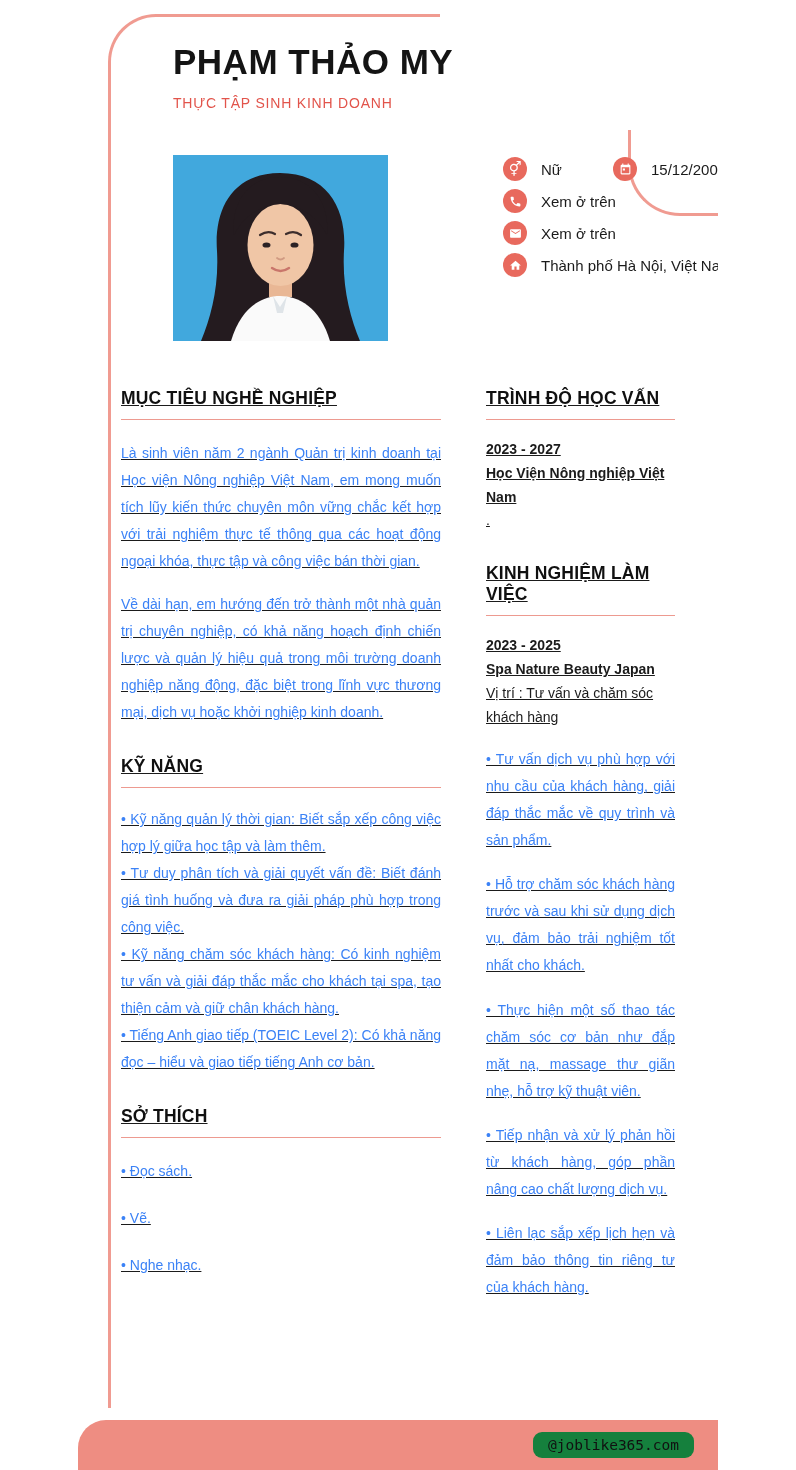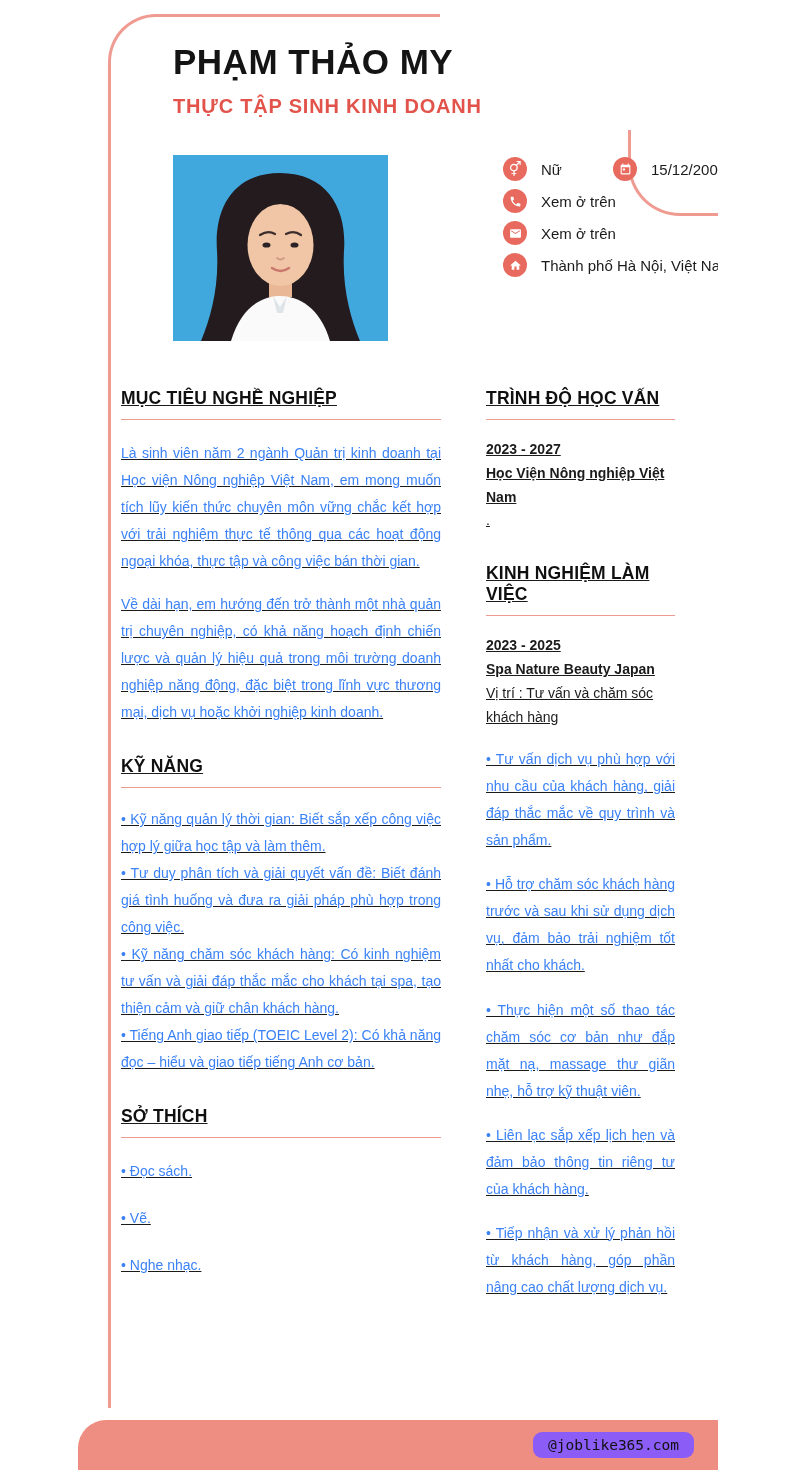--- a/index.html
+++ b/index.html
@@ -30,21 +30,21 @@
     top: 130px; right: 0;
     width: 90px; height: 86px;
     border-left: 3px solid #F09B91;
     border-bottom: 3px solid #F09B91;
     border-bottom-left-radius: 52px;
   }
 
   
   .header { position: absolute; left: 95px; top: 42px; }
   .name { font-size: 35px; font-weight: 700; color: #141414; letter-spacing: .5px; }
-  .jobtitle { margin-top: 13px; font-size: 20px; font-weight: 700; color: #E2544B; letter-spacing: .8px; }
+  .jobtitle { margin-top: 13px; font-size: 14px; font-weight: 400; color: #E2544B; letter-spacing: .8px; }
 
   
   .photo {
     position: absolute; left: 95px; top: 155px;
     width: 215px; height: 186px;
     overflow: hidden; background: #41A8DD;
   }
   .photo svg { display:block; }
 
   
@@ -96,21 +96,21 @@
   
   .footer {
     position: absolute; left: 0; right: 0; bottom: 0;
     height: 50px;
     background: #EE8D82;
     border-top-left-radius: 28px;
   }
   .watermark-pill {
     position: absolute; right: 24px; top: 50%;
     transform: translateY(-50%);
-    background: #8b5cf6;
+    background: #15803d;
     border-radius: 9px;
     padding: 5px 15px;
     font-family: "DejaVu Sans Mono", "Liberation Mono", monospace;
     font-size: 14.5px; color: #111;
   }
 </style>
 </head>
 <body>
 
 <div class="page">
@@ -233,22 +233,22 @@
       <section class="section">
         <h2 class="sec">KINH NGHIỆM LÀM VIỆC</h2>
         <div class="entry">
           <div class="bold-line">2023 - 2025</div>
           <div class="bold-line">Spa Nature Beauty Japan</div>
           <div class="plain-line">Vị trí : Tư vấn và chăm sóc khách hàng</div>
           <div class="exp-bullets">
             <div class="exp-bullet body-text just">• Tư vấn dịch vụ phù hợp với nhu cầu của khách hàng, giải đáp thắc mắc về quy trình và sản phẩm.</div>
             <div class="exp-bullet body-text just">• Hỗ trợ chăm sóc khách hàng trước và sau khi sử dụng dịch vụ, đảm bảo trải nghiệm tốt nhất cho khách.</div>
             <div class="exp-bullet body-text just">• Thực hiện một số thao tác chăm sóc cơ bản như đắp mặt nạ, massage thư giãn nhẹ, hỗ trợ kỹ thuật viên.</div>
+            <div class="exp-bullet body-text just">• Tiếp nhận và xử lý phản hồi từ khách hàng, góp phần nâng cao chất lượng dịch vụ.</div>
             <div class="exp-bullet body-text just">• Liên lạc sắp xếp lịch hẹn và đảm bảo thông tin riêng tư của khách hàng.</div>
-            <div class="exp-bullet body-text just">• Tiếp nhận và xử lý phản hồi từ khách hàng, góp phần nâng cao chất lượng dịch vụ.</div>
           </div>
         </div>
       </section>
 
     </div>
 
   </main>
 
   <footer class="footer">
     <span class="watermark-pill">@joblike365.com</span>

